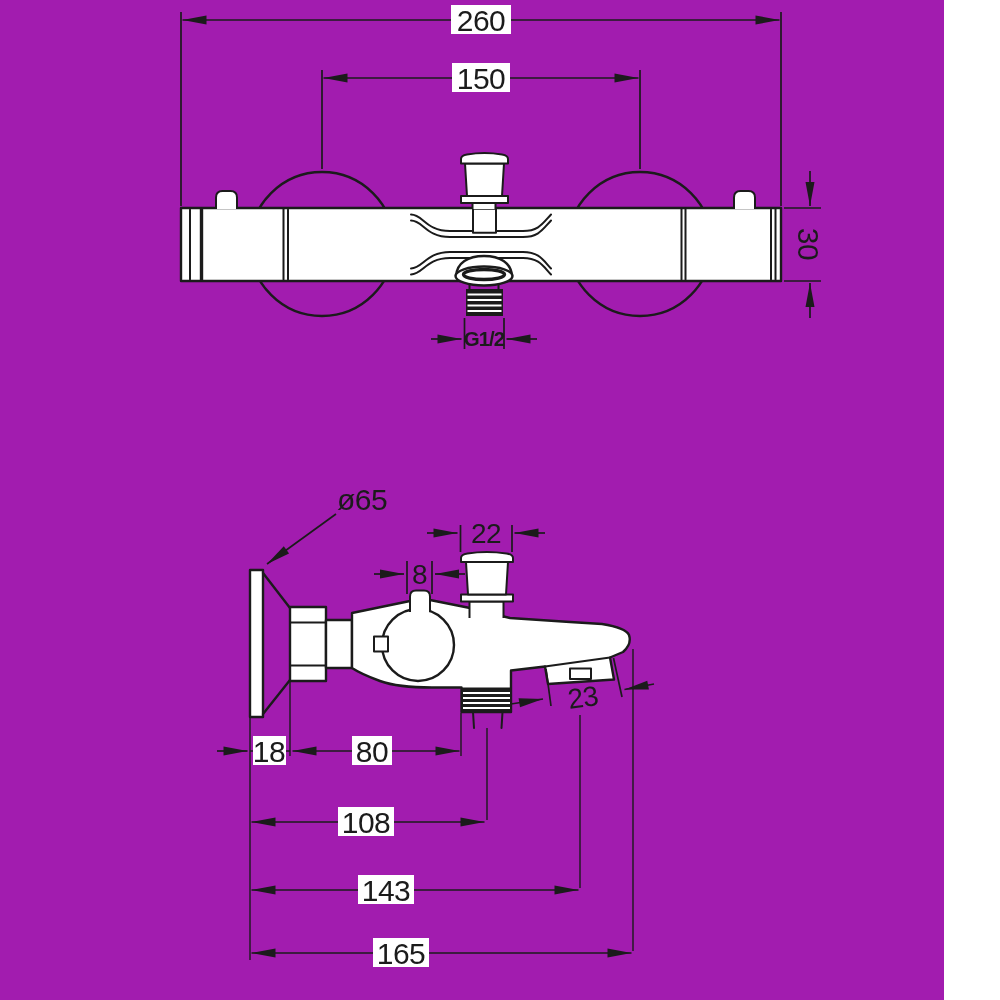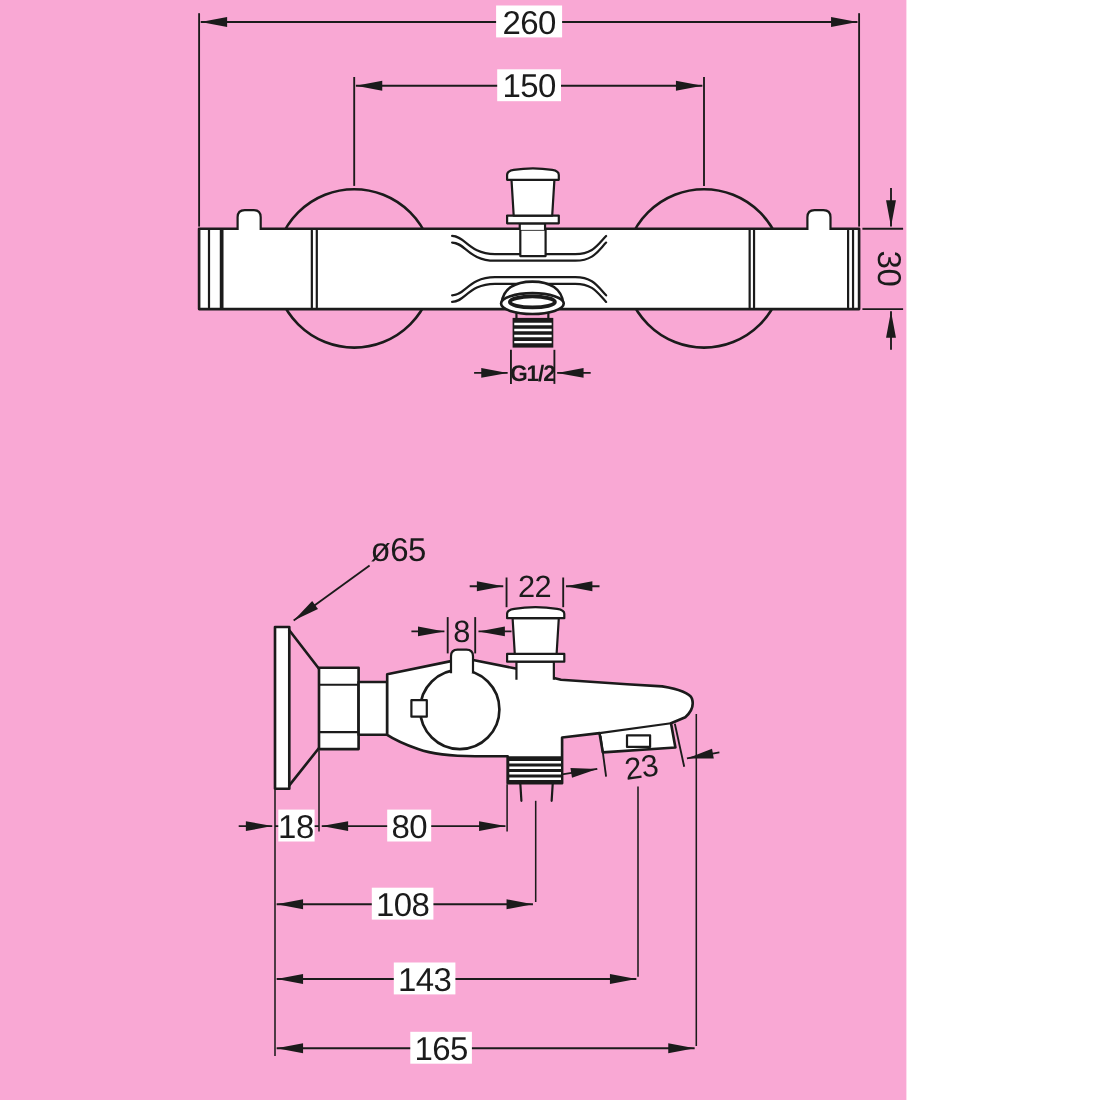--- a/index.html
+++ b/index.html
@@ -1,16 +1,16 @@
 <!DOCTYPE html>
 <html><head>
 <meta charset="utf-8">
 <style>
   html,body{margin:0;padding:0;background:#ffffff;}
-  .stage{width:824px;height:1000px;position:relative;background:#f9a8d4;}
+  .stage{width:944px;height:1000px;position:relative;background:#a21caf;}
   svg{display:block;}
   text{font-family:"Liberation Sans","DejaVu Sans",sans-serif;fill:#1b1b1b;letter-spacing:-0.5px;}
   .t30{font-size:30px;}
   .t28{font-size:28px;}
   .t20{font-size:20.5px;letter-spacing:-1px;font-weight:bold;}
   .o  {stroke:#1b1b1b;stroke-width:2.4;fill:none;stroke-linejoin:round;stroke-linecap:round;}
   .ow {stroke:#1b1b1b;stroke-width:2.4;fill:#ffffff;stroke-linejoin:round;}
   .d2 {stroke:#1b1b1b;stroke-width:2;fill:none;stroke-linecap:round;}
   .d2w{stroke:#1b1b1b;stroke-width:2;fill:#ffffff;stroke-linejoin:round;}
   .d3 {stroke:#1b1b1b;stroke-width:3.4;fill:none;stroke-linecap:round;}

